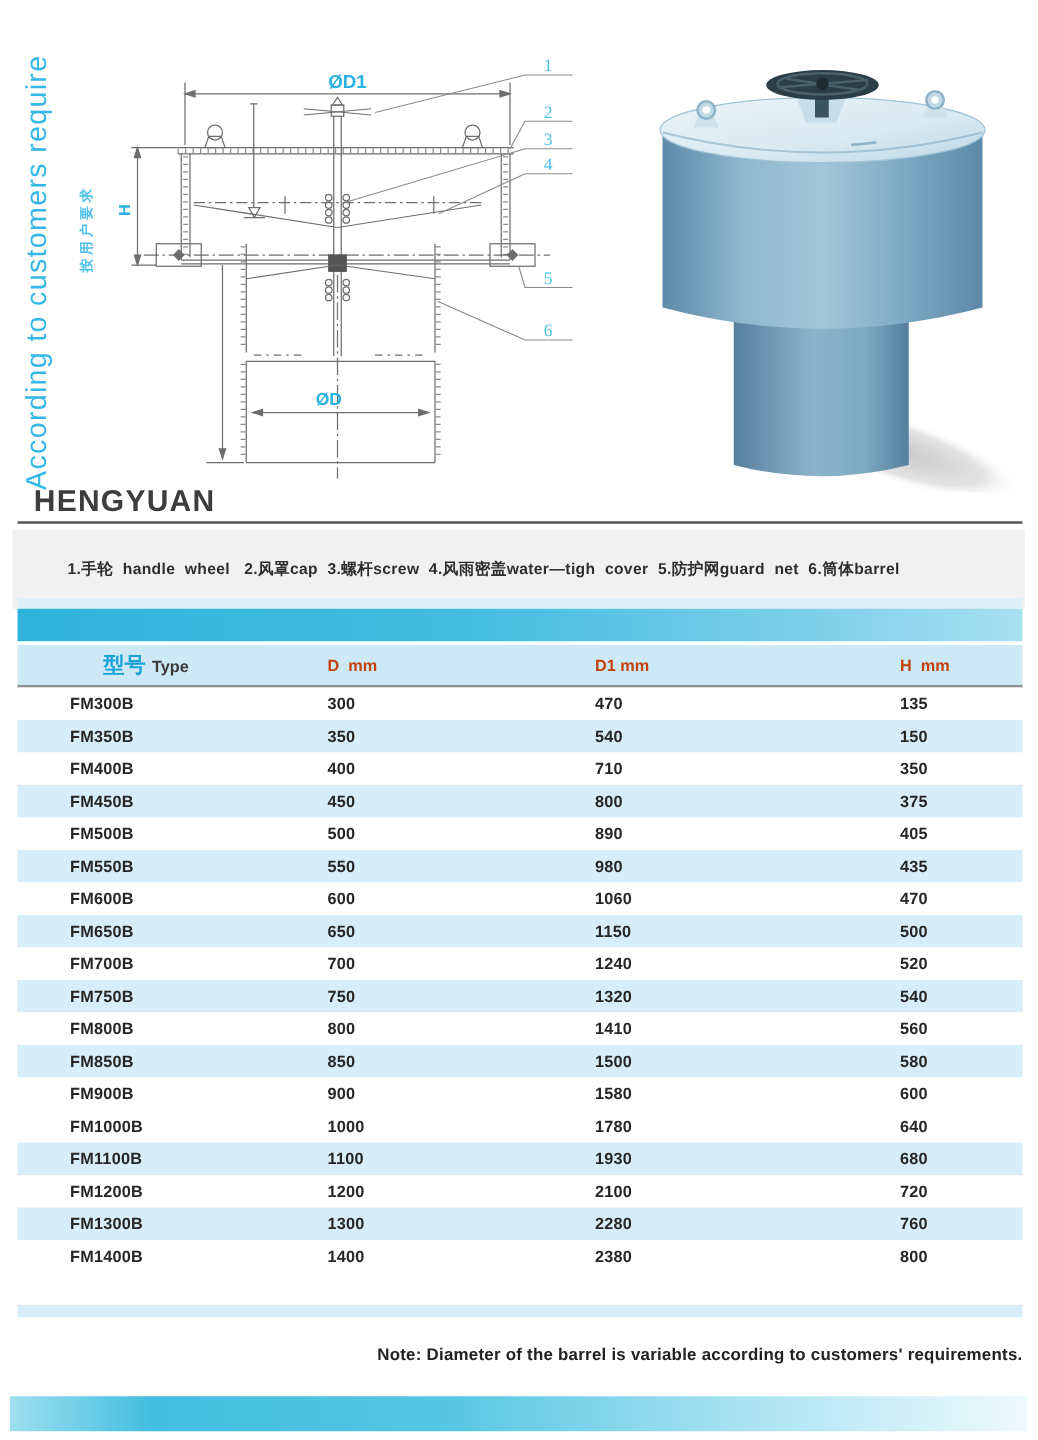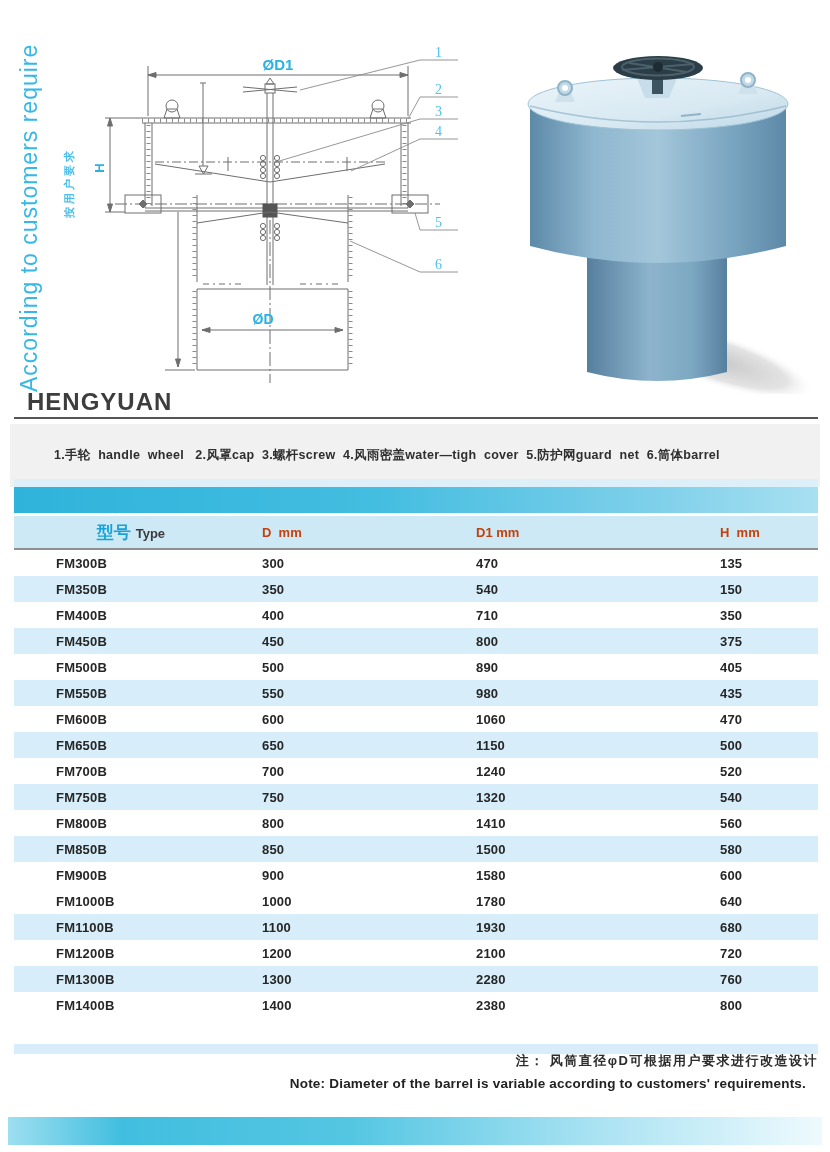--- a/index.html
+++ b/index.html
@@ -54,32 +54,32 @@
   .trow{position:relative;height:26px;background:#ffffff;}
   .trow.alt{background:#d7eefa;}
   .cell{
     position:absolute;top:50%;transform:translateY(-50%);
     font-size:13px;font-weight:700;color:#262626;letter-spacing:.2px;
   }
   .cell-model{left:42px;}
   .cell-d{left:248px;}
   .cell-d1{left:462px;}
   .cell-h{left:706px;text-align:center;}
-  .col-type{left:56px;}
+  .col-type{left:42px;}
   .col-d{left:248px;}
   .col-d1{left:462px;}
   .col-h{left:706px;}
   .table-endpad{position:absolute;left:14px;width:804px;height:10px;background:#d7eefa;}
   
   .note-zh{
     position:absolute;right:12px;top:1052px;font-size:13px;font-weight:700;
     color:#2c2c2c;letter-spacing:1.5px;
   }
   .note-en{
-    position:absolute;right:24px;top:1076px;font-size:13.5px;font-weight:700;
+    position:absolute;right:12px;top:1076px;font-size:13.5px;font-weight:700;
     color:#222;letter-spacing:.2px;text-align:center;
   }
   
   .footer-bar{
     position:absolute;left:8px;top:1117px;width:814px;height:28px;
     background:linear-gradient(to right,#9edff0 0%,#41bedf 14%,#54c6e2 42%,#a9e2f2 72%,#eefafd 100%);
   }
 </style>
 </head>
 <body>
@@ -397,18 +397,17 @@
       </div>
       <div class="trow">
         <span class="cell cell-model">FM1400B</span>
         <span class="cell cell-d">1400</span>
         <span class="cell cell-d1">2380</span>
         <span class="cell cell-h">800</span>
       </div>
     </div>
   <div class="table-endpad" id="table-endpad" style="top: 1044px;"></div>
 
-  <div class="note-zh">注： 风筒直径φD可根据用户要求进行改造设计</div>
   <div class="note-en">Note: Diameter of the barrel is variable according to customers' requirements.</div>
 
   <div class="footer-bar"></div>
 
 </div>
 
 </body></html>

